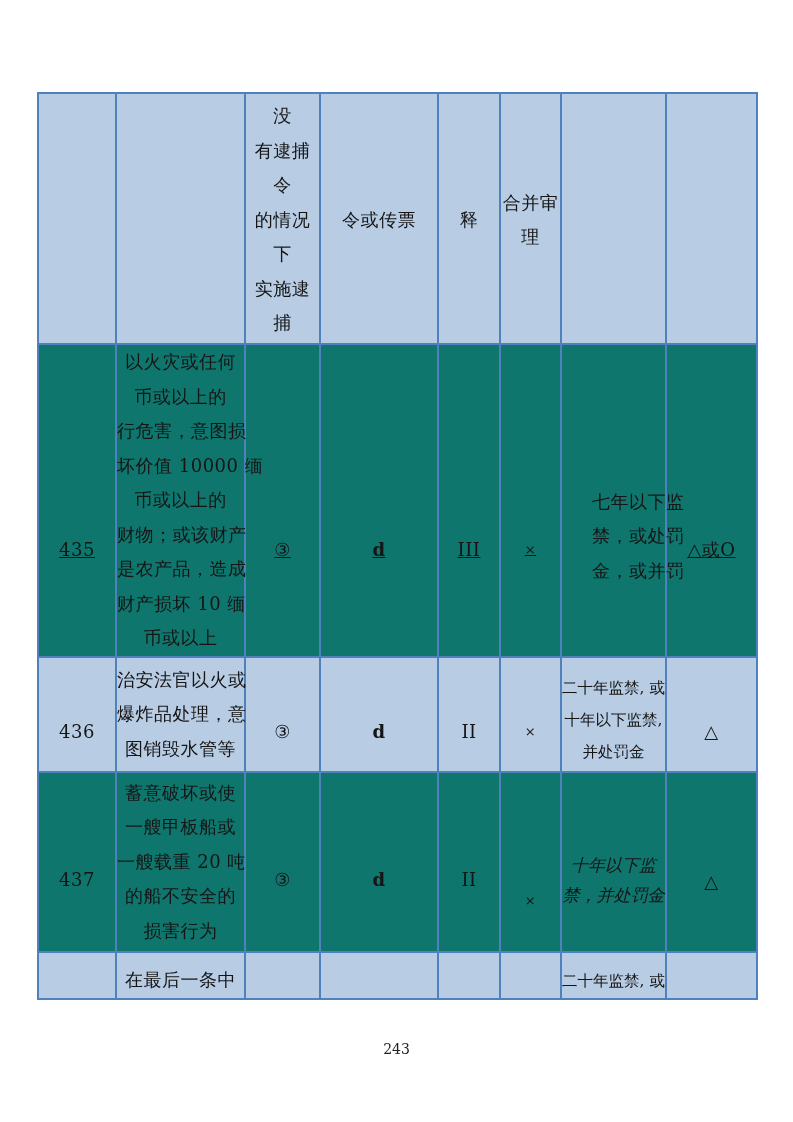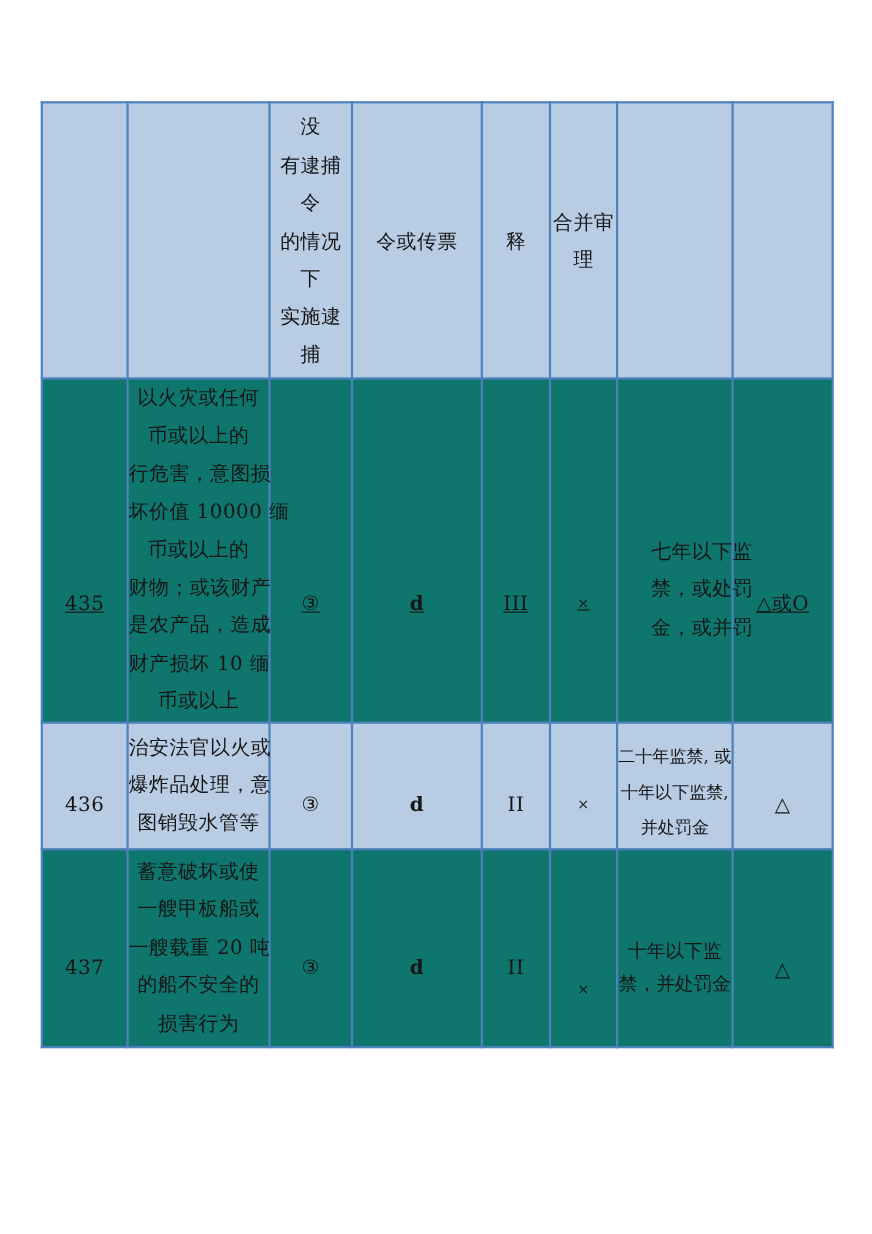--- a/index.html
+++ b/index.html
@@ -39,21 +39,21 @@
     letter-spacing:0.5px;
   }
   .line{white-space:nowrap;}
   .dy5{transform:translateY(5px);}
   .dy18{transform:translateY(18px);}
   .dy20{transform:translateY(20px);}
   .dy36{transform:translateY(36px);margin-left:30px;}
   .dy39{transform:translateY(39px);}
   .dy50{transform:translateY(50px);text-decoration:underline;}
   .fs15{font-size:15.5px;line-height:32px;letter-spacing:0;}
-  .fs17{font-size:17px;line-height:30px;letter-spacing:0;}
+  .fs17{font-size:17px;line-height:30px;letter-spacing:0;font-style:italic;}
   .bold{font-weight:bold;}
   .sym-x{font-size:13px;}
   .pagenum{
     position:absolute;top:1041px;left:0;width:100%;
     text-align:center;
     font-size:14px;
     color:#222222;
   }
 </style>
 </head>
@@ -257,17 +257,48 @@
               <div class="line">禁，并处罚金</div>
             </div>
           </td>
       <td>
             <div class="cell dy20">
               <div class="line">△</div>
             </div>
           </td>
     </tr>
 
+    <tr class="rh4 blue">
+      <td>
+            <div class="cell"></div>
+          </td>
+      <td>
+            <div class="cell dy5">
+              <div class="line">在最后一条中</div>
+            </div>
+          </td>
+      <td>
+            <div class="cell"></div>
+          </td>
+      <td>
+            <div class="cell"></div>
+          </td>
+      <td>
+            <div class="cell"></div>
+          </td>
+      <td>
+            <div class="cell"></div>
+          </td>
+      <td>
+            <div class="cell dy5 fs15">
+              <div class="line">二十年监禁, 或</div>
+            </div>
+          </td>
+      <td>
+            <div class="cell"></div>
+          </td>
+    </tr>
   </tbody>
     </table>
 
+  <div class="pagenum">243</div>
 
 </div>
 
 </body></html>

